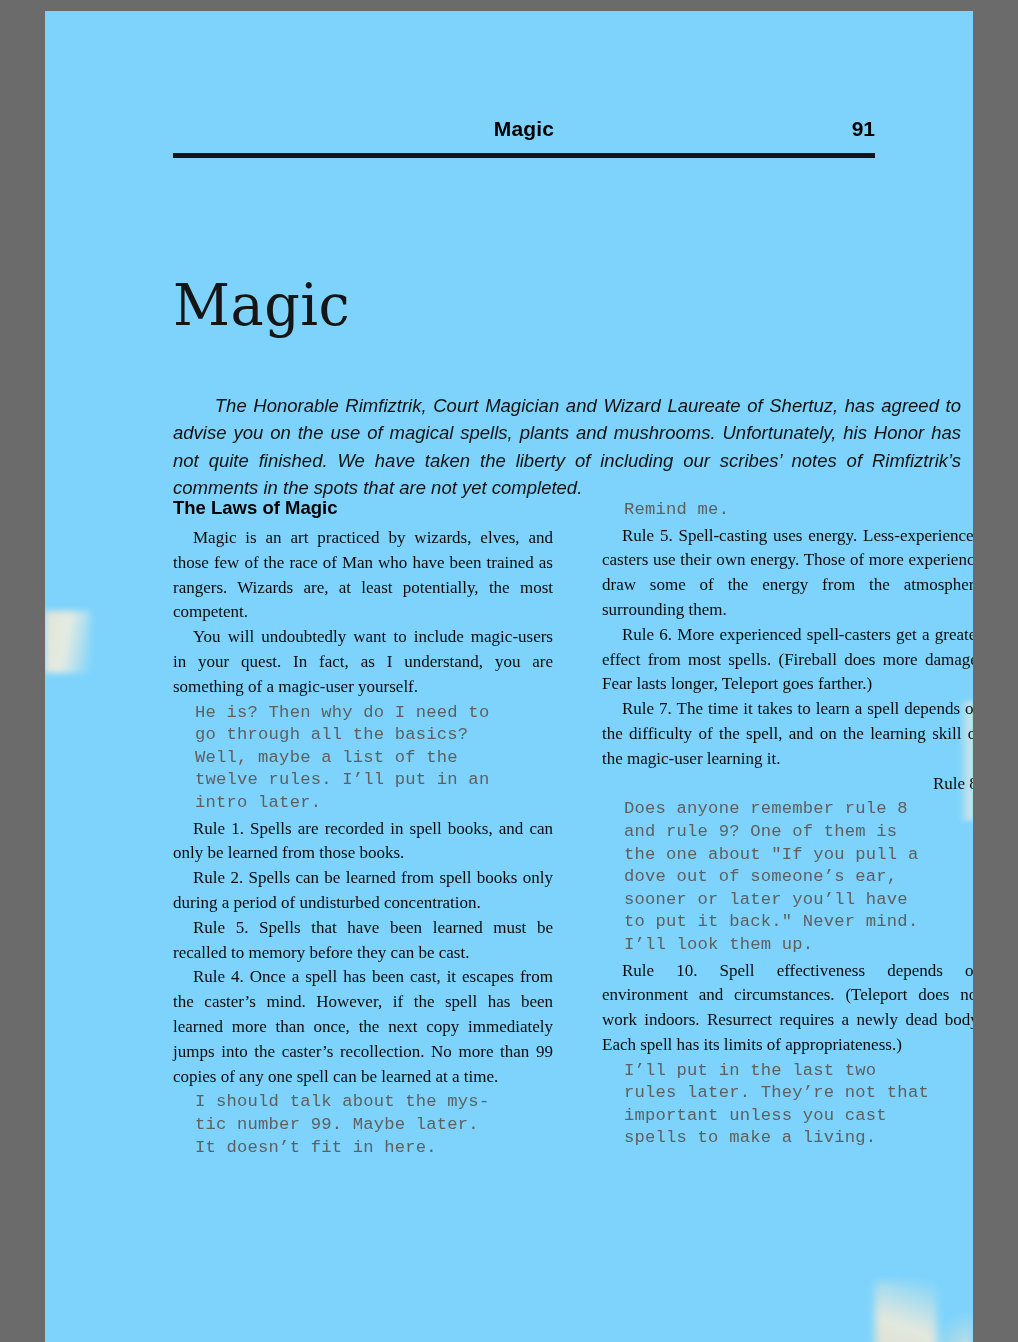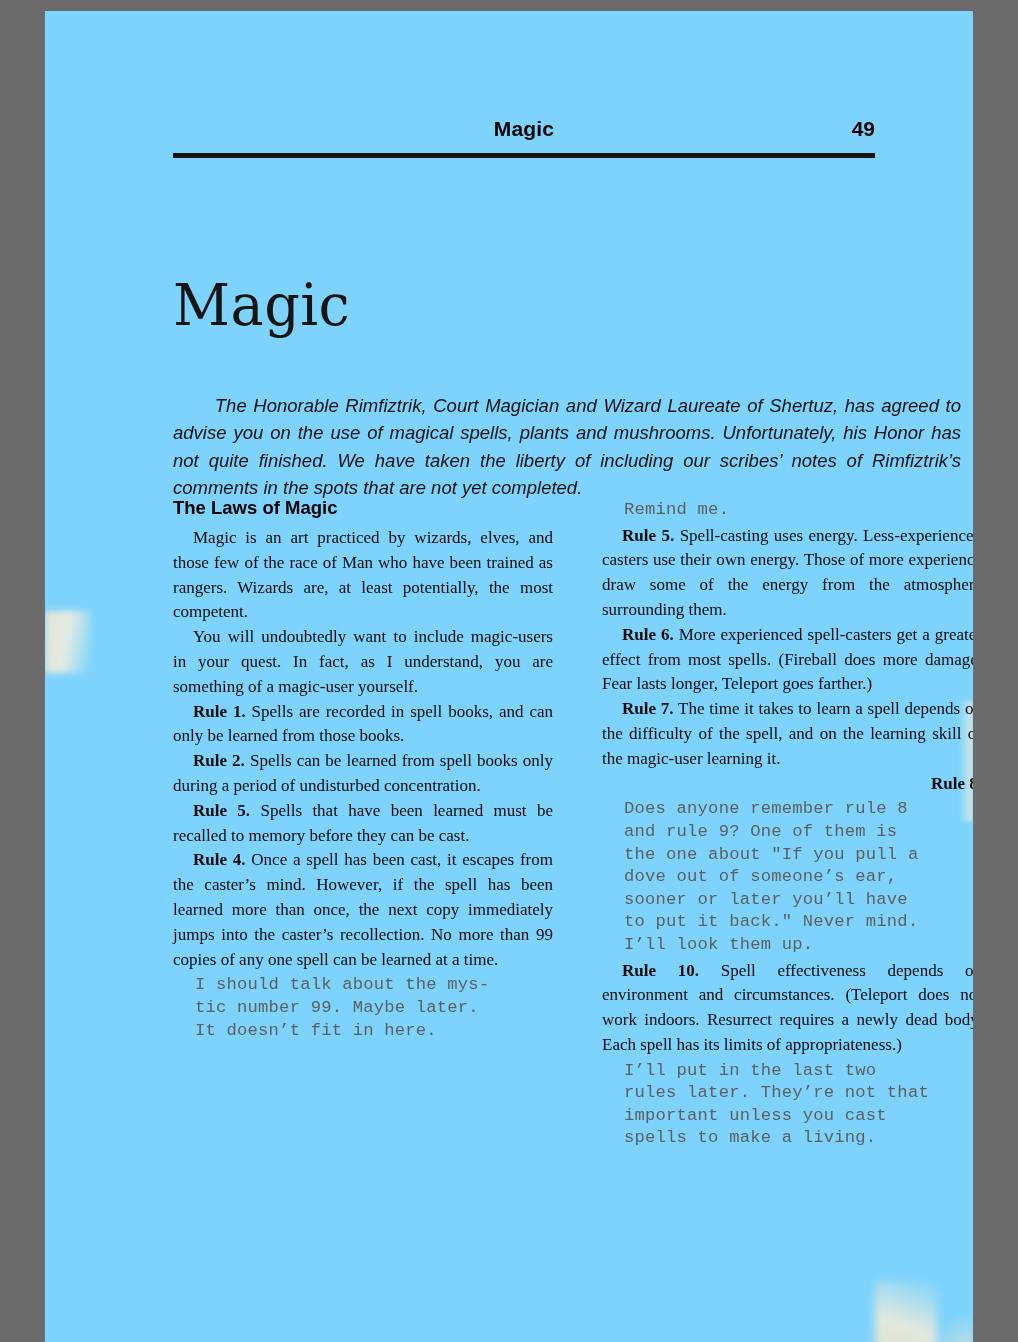--- a/index.html
+++ b/index.html
@@ -162,21 +162,21 @@
     font-family: "Liberation Serif", "DejaVu Serif", serif;
     font-size: 17px;
     line-height: 24.8px;
     text-align: justify;
     text-indent: 20px;
     color: #0b0b0b;
     hyphens: manual;
   }
   p.body.nojust { text-align: right; }
   p.body .rule-label {
-    font-weight: bold;
+    font-weight: normal;
   }
 
   .scribe {
     margin: 2px 0 2px 0;
     padding-left: 22px;
     font-family: "Liberation Mono", "DejaVu Sans Mono", monospace;
     font-size: 17.2px;
     line-height: 22.6px;
     color: #5f5f5f;
     white-space: pre;
@@ -188,38 +188,43 @@
 
 <div class="page">
 
   <div class="artifact artifact-left"></div>
   <div class="artifact artifact-right-edge"></div>
   <div class="artifact artifact-bottom-right"></div>
   <div class="artifact artifact-bottom-right2"></div>
 
   <div class="running-head">
     <div class="rh-title">Magic</div>
-    <div class="rh-folio">49</div>
+    <div class="rh-folio">91</div>
   </div>
   <div class="rh-rule"></div>
 
   <h1 class="chapter-title">Magic</h1>
 
   <p class="lede">The Honorable Rimfiztrik, Court Magician and Wizard Laureate of Shertuz, has agreed to advise you on the use of magical spells, plants and mushrooms. Unfortunately, his Honor has not quite finished. We have taken the liberty of including our scribes’ notes of Rimfiztrik’s comments in the spots that are not yet completed.</p>
 
   <div class="columns">
 
     <div class="col col-left">
 
       <h2 class="sect-head">The Laws of Magic</h2>
 
       <p class="body">Magic is an art practiced by wizards, elves, and those few of the race of Man who have been trained as rangers. Wizards are, at least potentially, the most competent.</p>
 
       <p class="body">You will undoubtedly want to include magic-users in your quest. In fact, as I understand, you are something of a magic-user yourself.</p>
 
+      <div class="scribe">He is? Then why do I need to
+go through all the basics?
+Well, maybe a list of the
+twelve rules. I’ll put in an
+intro later.</div>
 
       <p class="body">
         <span class="rule-label">Rule 1.</span><span> Spells are recorded in spell books, and can only be learned from those books.</span>
       </p>
 
       <p class="body">
         <span class="rule-label">Rule 2.</span><span> Spells can be learned from spell books only during a period of undisturbed concentration.</span>
       </p>
 
       <p class="body">

